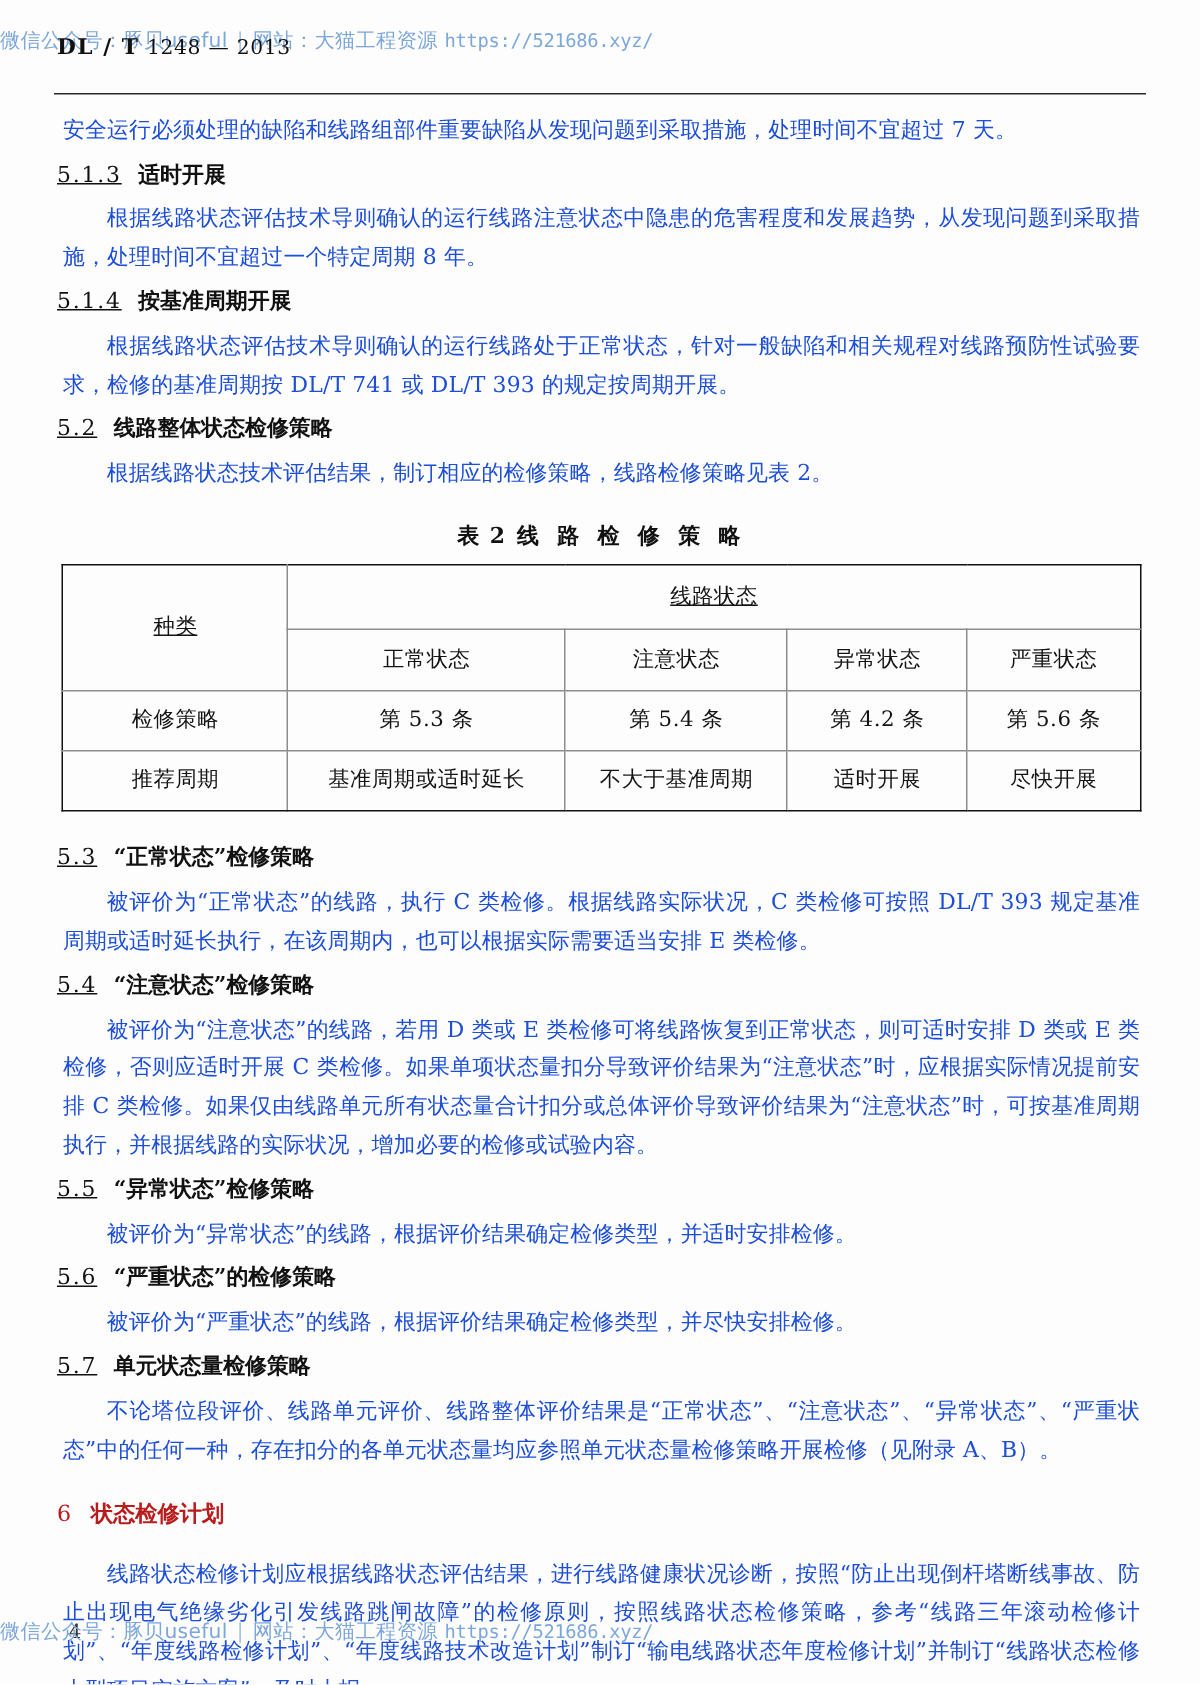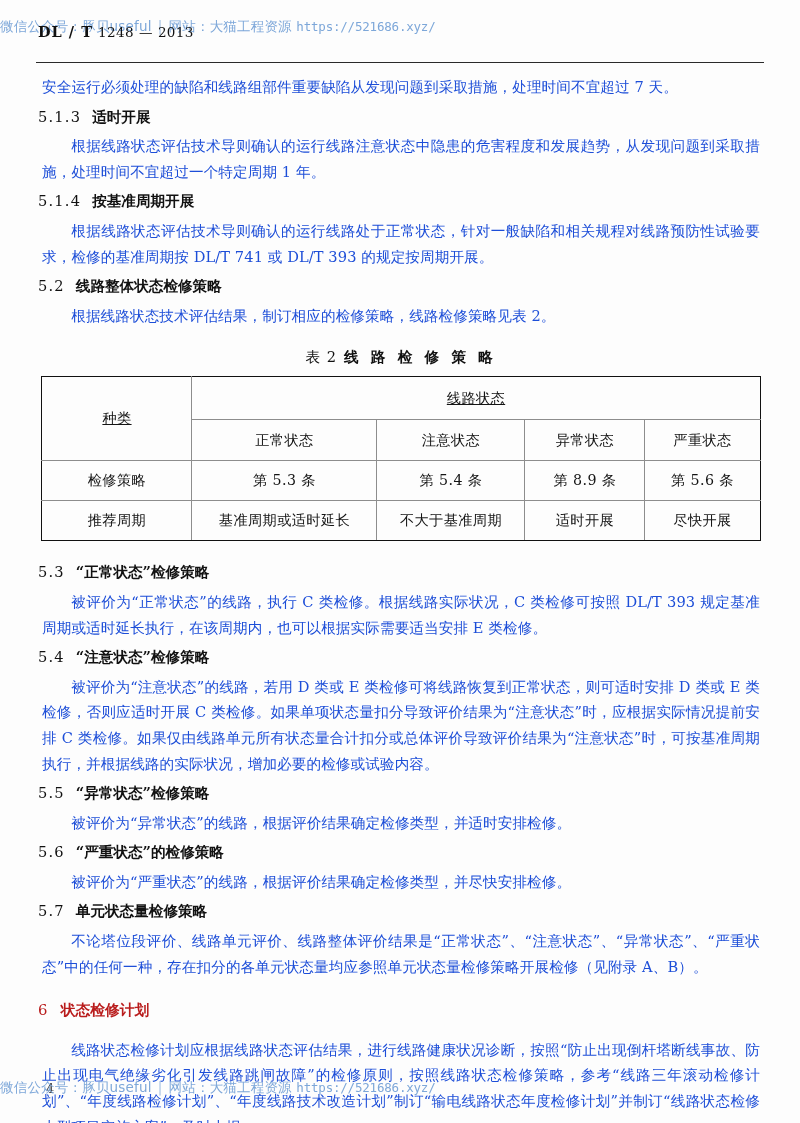--- a/index.html
+++ b/index.html
@@ -92,20 +92,21 @@
     font-size: 14.6px;
     line-height: 25.6px;
     font-weight: 700;
     color: #111;
   }
   h4.clause .cnum {
     font-weight: 400;
     font-family: "DejaVu Serif", "Liberation Serif", serif;
     letter-spacing: 1.2px;
     margin-right: 11px;
+    text-decoration: underline;
   }
   h3.section {
     margin: 18px 0 14px 0;
     font-size: 14.8px;
     line-height: 25.6px;
     font-weight: 700;
     color: #b91c1c;
   }
   h3.section .snum {
     font-weight: 400;
@@ -117,21 +118,21 @@
   
   .table-title {
     margin: 20px 0 9px 0;
     text-align: center;
     font-size: 14.6px;
     font-weight: 700;
     letter-spacing: 3.6px;
     color: #111;
   }
   .table-title .tnum {
-    font-weight: 400;
+    font-weight: 700;
     letter-spacing: 1px;
     margin-right: 7px;
     margin-top: 24px;
   }
   table.strategy {
     border-collapse: collapse;
     width: 692px;
     margin: 0 auto;
     table-layout: fixed;
     font-size: 14.2px;
@@ -184,21 +185,21 @@
   </div>
   <div class="header-rule"></div>
 
   <div class="content">
 
     <p class="body-line">安全运行必须处理的缺陷和线路组部件重要缺陷从发现问题到采取措施，处理时间不宜超过 7 天。</p>
 
     <h4 class="clause">
       <span class="cnum">5.1.3</span><span>适时开展</span>
     </h4>
-    <p class="body-line indent">根据线路状态评估技术导则确认的运行线路注意状态中隐患的危害程度和发展趋势，从发现问题到采取措施，处理时间不宜超过一个特定周期 1 年。</p>
+    <p class="body-line indent">根据线路状态评估技术导则确认的运行线路注意状态中隐患的危害程度和发展趋势，从发现问题到采取措施，处理时间不宜超过一个特定周期 8 年。</p>
 
     <h4 class="clause">
       <span class="cnum">5.1.4</span><span>按基准周期开展</span>
     </h4>
     <p class="body-line indent">根据线路状态评估技术导则确认的运行线路处于正常状态，针对一般缺陷和相关规程对线路预防性试验要求，检修的基准周期按 DL/T 741 或 DL/T 393 的规定按周期开展。</p>
 
     <h4 class="clause">
       <span class="cnum">5.2</span><span>线路整体状态检修策略</span>
     </h4>
     <p class="body-line indent">根据线路状态技术评估结果，制订相应的检修策略，线路检修策略见表 2。</p>
@@ -223,21 +224,21 @@
         <tr class="row-h2">
           <td>正常状态</td>
           <td>注意状态</td>
           <td>异常状态</td>
           <td class="outer-r">严重状态</td>
         </tr>
         <tr class="row-body">
           <td class="outer-l">检修策略</td>
           <td>第 5.3 条</td>
           <td>第 5.4 条</td>
-          <td>第 8.9 条</td>
+          <td>第 4.2 条</td>
           <td class="outer-r">第 5.6 条</td>
         </tr>
         <tr class="row-body">
           <td class="outer-l outer-b">推荐周期</td>
           <td class="outer-b">基准周期或适时延长</td>
           <td class="outer-b">不大于基准周期</td>
           <td class="outer-b">适时开展</td>
           <td class="outer-r outer-b">尽快开展</td>
         </tr>
       </tbody>

